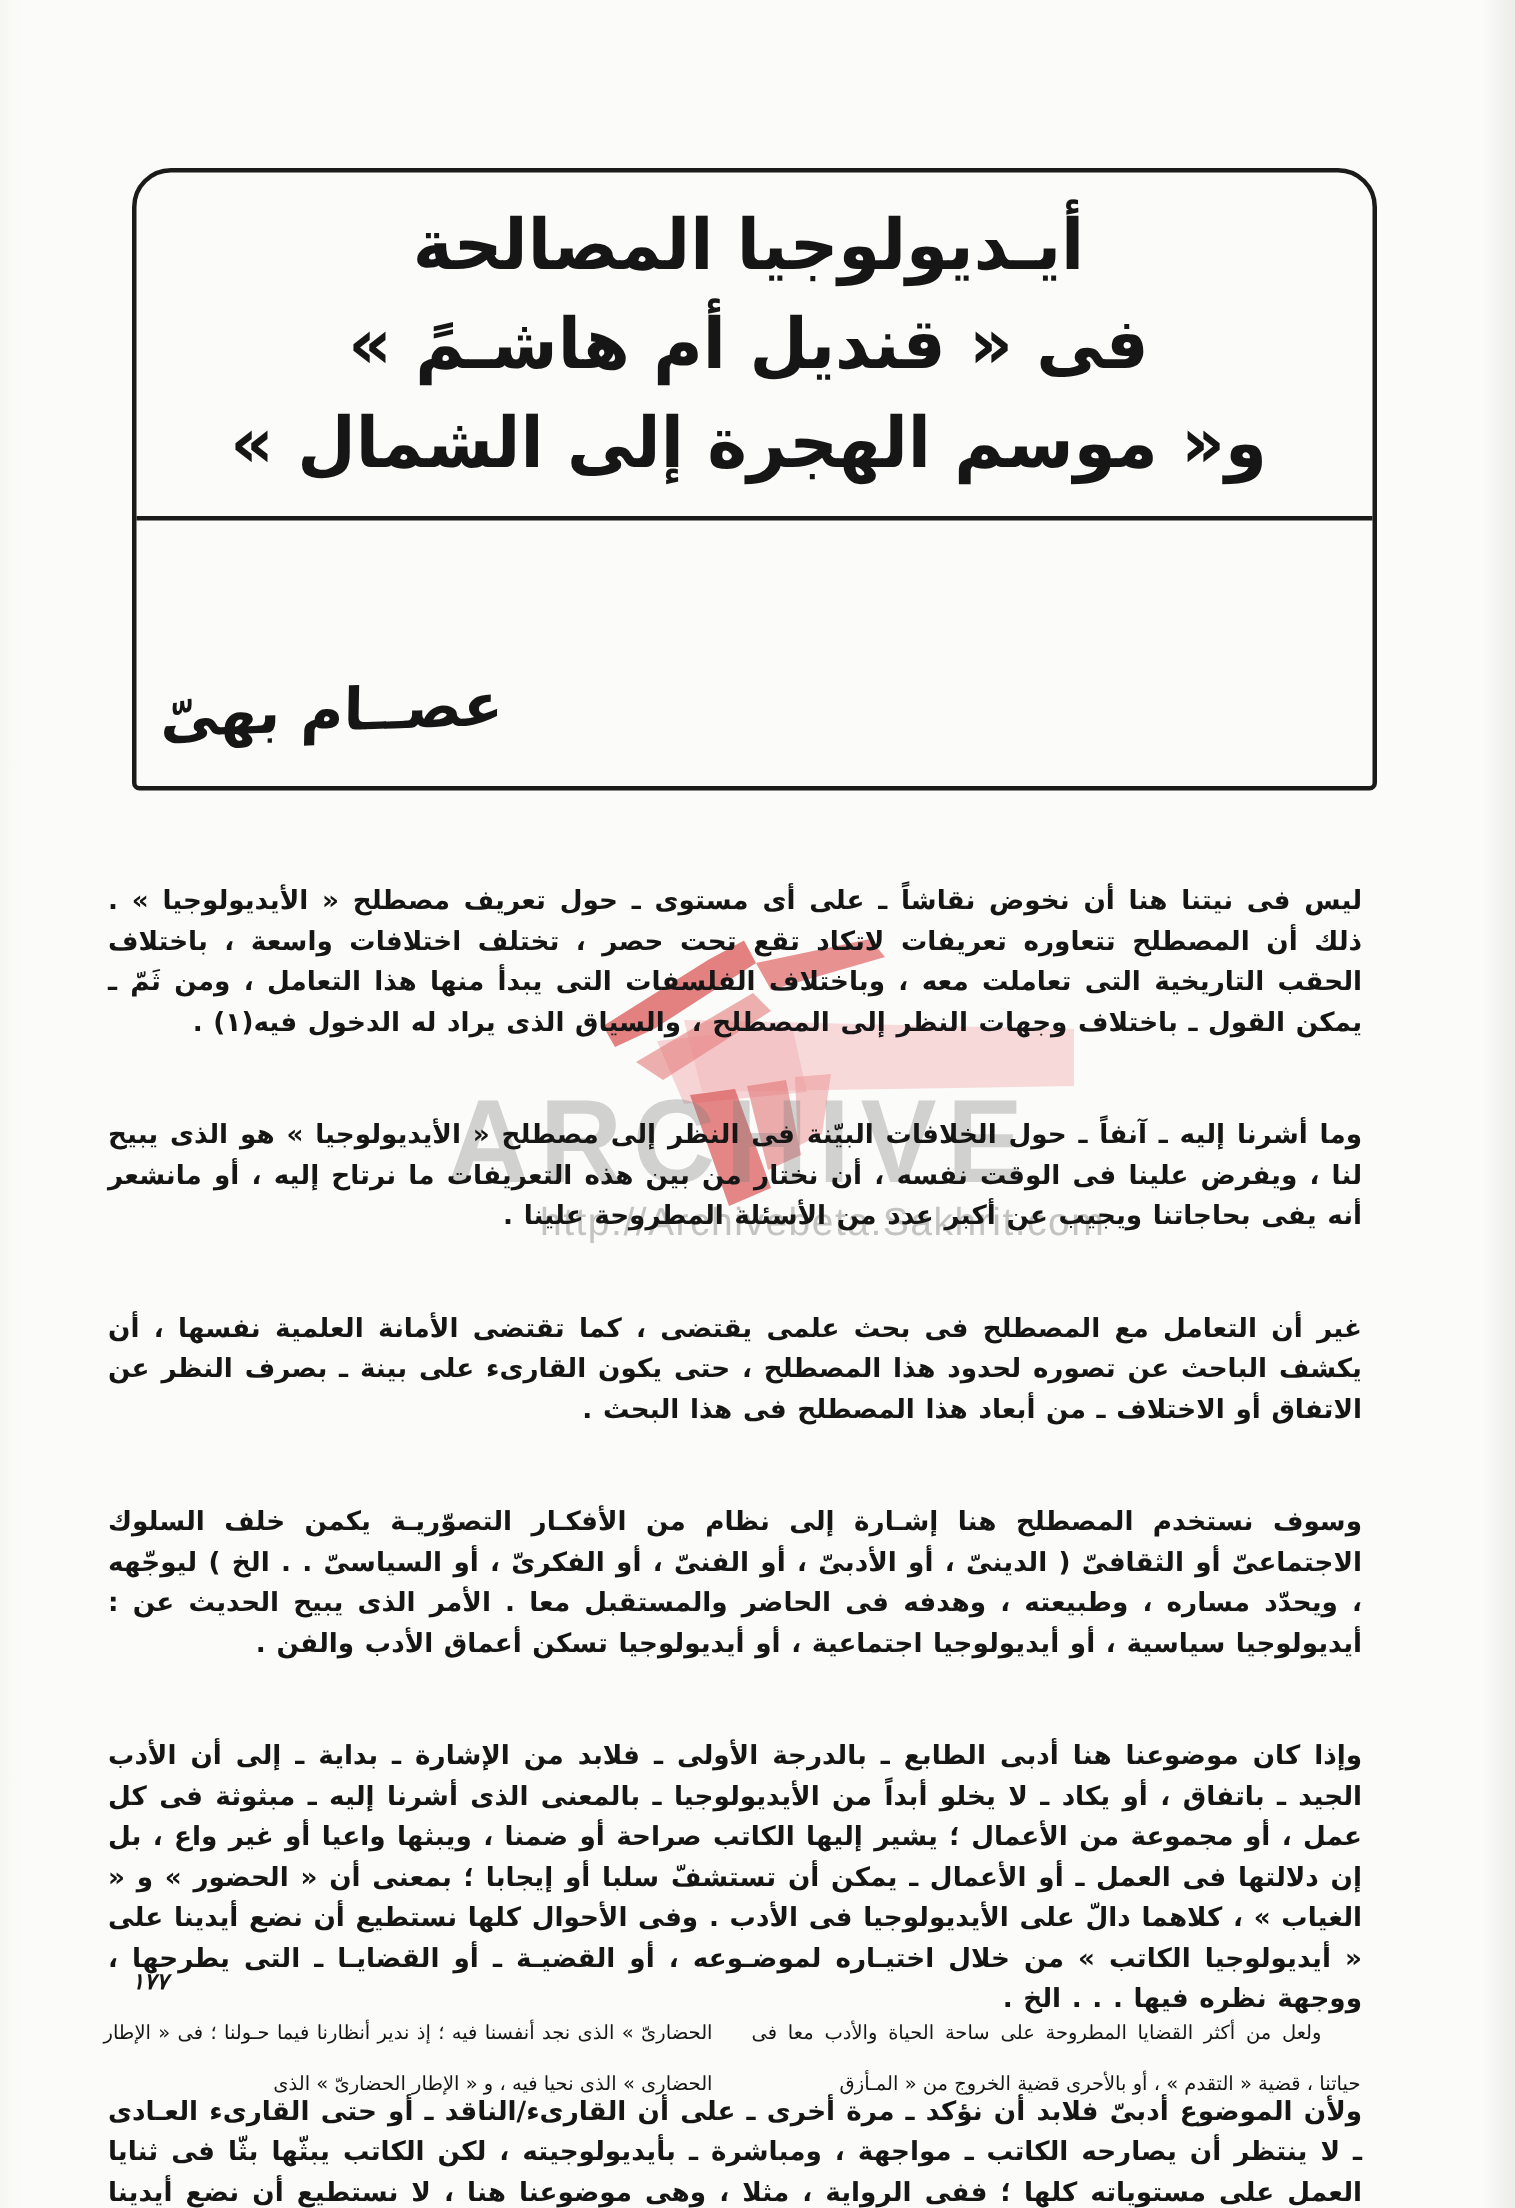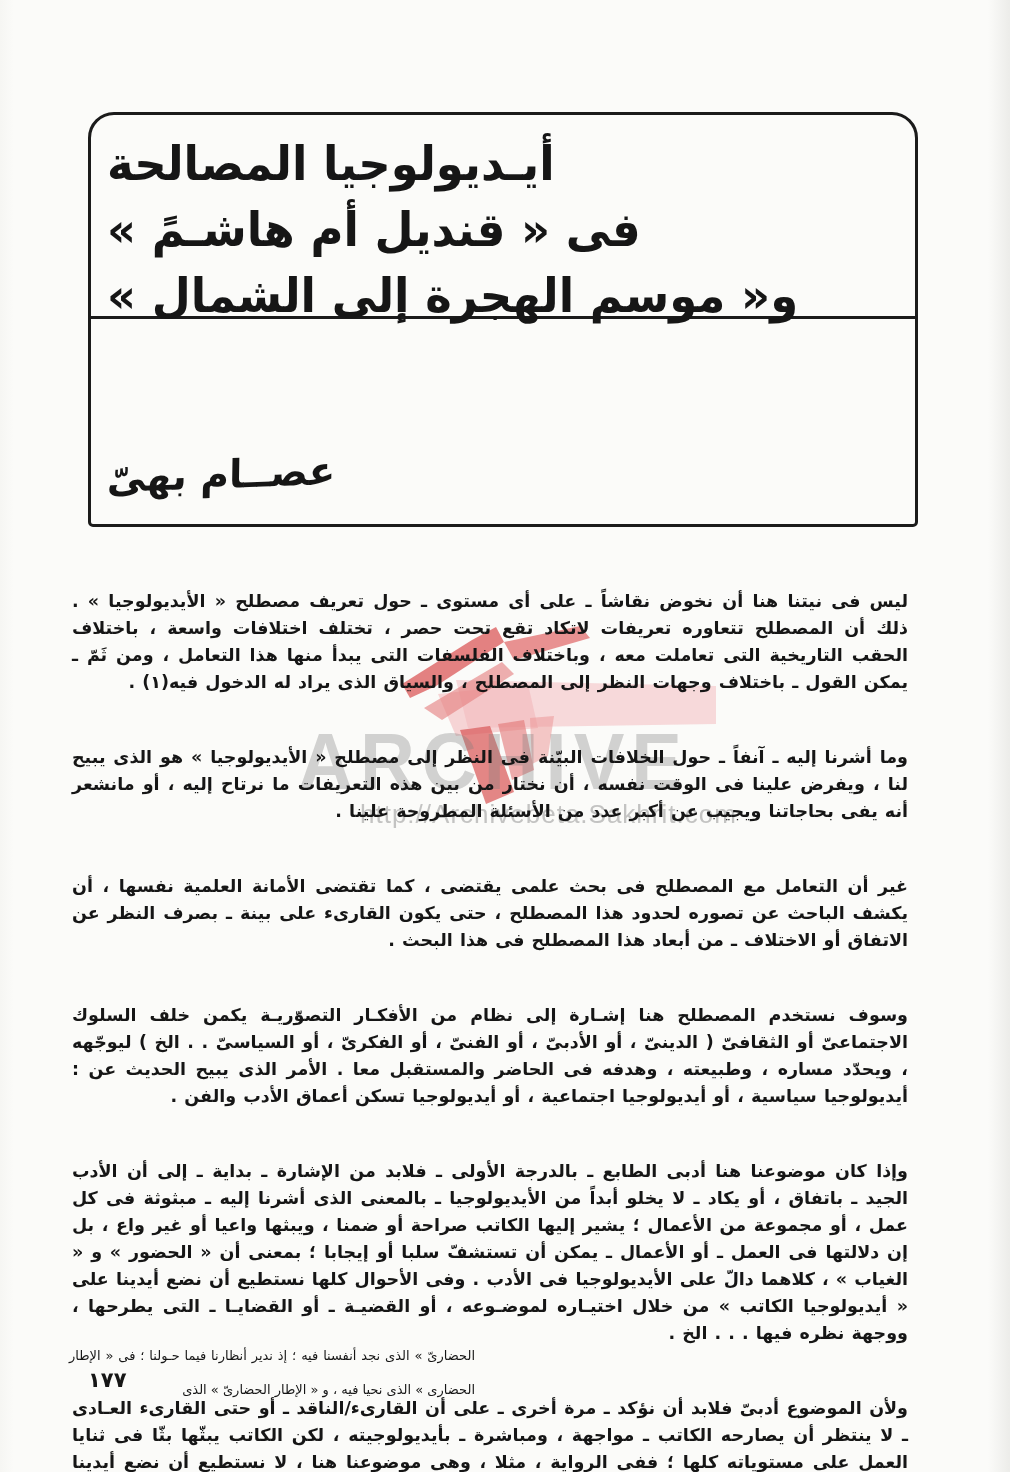--- a/index.html
+++ b/index.html
@@ -37,23 +37,23 @@
   .text-layer { position: absolute; inset: 0; z-index: 2; }
 
   
   .title-box {
     position: absolute; left: 88px; top: 112px;
     width: 830px; height: 415px;
     border: 3px solid #1b1b1b;
     border-radius: 26px 26px 5px 5px;
   }
   .title-area {
-    position: absolute; left: 0; right: 0; top: 0; height: 204px;
+    position: absolute; left: 0; right: 0; top: 0; height: 232px;
     border-bottom: 3px solid #1b1b1b;
-    direction: rtl; text-align: left;
+    direction: rtl; text-align: center;
     padding: 16px 24px 0 16px;
   }
   .title-line {
     font-size: 45px; font-weight: bold; line-height: 66px;
     letter-spacing: 0px; white-space: nowrap;
     transform: scaleY(1.04);
   }
   .author-area { position: absolute; left: 0; right: 0; top: 215px; bottom: 0; }
   .signature {
     position: absolute; left: 16px; top: 122px;
@@ -80,22 +80,22 @@
   .col {
     position: absolute; top: 1339px; width: 406px;
     direction: rtl; text-align: justify;
     font-size: 13px; line-height: 34px; font-weight: normal;
   }
   .col-right { left: 501px; }
   .col-right .indent { display: inline-block; width: 26px; }
   .col-left { left: 69px; }
 
   .page-number {
-    position: absolute; left: 88px; top: 1368px;
-    font-size: 21px; font-weight: bold; letter-spacing: 2px;
+    position: absolute; left: 88px; top: 1312px;
+    font-size: 15px; font-weight: bold; letter-spacing: 2px; font-style: italic;
   }
 </style>
 </head>
 <body>
 
 <div class="page">
 
   <div class="watermark-layer">
     <svg class="wm-logo" width="322" height="186" viewBox="0 0 322 186">
 
@@ -130,20 +130,23 @@
 
     <div class="body-text">
       <p>ليس فى نيتنا هنا أن نخوض نقاشاً ـ على أى مستوى ـ حول تعريف مصطلح « الأيديولوجيا » . ذلك أن المصطلح تتعاوره تعريفات لاتكاد تقع تحت حصر ، تختلف اختلافات واسعة ، باختلاف الحقب التاريخية التى تعاملت معه ، وباختلاف الفلسفات التى يبدأ منها هذا التعامل ، ومن ثَمّ ـ يمكن القول ـ باختلاف وجهات النظر إلى المصطلح ، والسياق الذى يراد له الدخول فيه(١) .</p>
       <p>وما أشرنا إليه ـ آنفاً ـ حول الخلافات البيّنة فى النظر إلى مصطلح « الأيديولوجيا » هو الذى يبيح لنا ، ويفرض علينا فى الوقت نفسه ، أن نختار من بين هذه التعريفات ما نرتاح إليه ، أو مانشعر أنه يفى بحاجاتنا ويجيب عن أكبر عدد من الأسئلة المطروحة علينا .</p>
       <p>غير أن التعامل مع المصطلح فى بحث علمى يقتضى ، كما تقتضى الأمانة العلمية نفسها ، أن يكشف الباحث عن تصوره لحدود هذا المصطلح ، حتى يكون القارىء على بينة ـ بصرف النظر عن الاتفاق أو الاختلاف ـ من أبعاد هذا المصطلح فى هذا البحث .</p>
       <p>وسوف نستخدم المصطلح هنا إشـارة إلى نظام من الأفكـار التصوّريـة يكمن خلف السلوك الاجتماعىّ أو الثقافىّ ( الدينىّ ، أو الأدبىّ ، أو الفنىّ ، أو الفكرىّ ، أو السياسىّ . . الخ ) ليوجّهه ، ويحدّد مساره ، وطبيعته ، وهدفه فى الحاضر والمستقبل معا . الأمر الذى يبيح الحديث عن : أيديولوجيا سياسية ، أو أيديولوجيا اجتماعية ، أو أيديولوجيا تسكن أعماق الأدب والفن .</p>
       <p>وإذا كان موضوعنا هنا أدبى الطابع ـ بالدرجة الأولى ـ فلابد من الإشارة ـ بداية ـ إلى أن الأدب الجيد ـ باتفاق ، أو يكاد ـ لا يخلو أبداً من الأيديولوجيا ـ بالمعنى الذى أشرنا إليه ـ مبثوثة فى كل عمل ، أو مجموعة من الأعمال ؛ يشير إليها الكاتب صراحة أو ضمنا ، ويبثها واعيا أو غير واع ، بل إن دلالتها فى العمل ـ أو الأعمال ـ يمكن أن تستشفّ سلبا أو إيجابا ؛ بمعنى أن « الحضور » و « الغياب » ، كلاهما دالّ على الأيديولوجيا فى الأدب . وفى الأحوال كلها نستطيع أن نضع أيدينا على « أيديولوجيا الكاتب » من خلال اختيـاره لموضـوعه ، أو القضيـة ـ أو القضايـا ـ التى يطرحها ، ووجهة نظره فيها . . . الخ .</p>
       <p>ولأن الموضوع أدبىّ فلابد أن نؤكد ـ مرة أخرى ـ على أن القارىء/الناقد ـ أو حتى القارىء العـادى ـ لا ينتظر أن يصارحه الكاتب ـ مواجهة ، ومباشرة ـ بأيديولوجيته ، لكن الكاتب يبثّها بثّا فى ثنايا العمل على مستوياته كلها ؛ ففى الرواية ، مثلا ، وهى موضوعنا هنا ، لا نستطيع أن نضع أيدينا على أيديـولوجيـا الكاتب إلّا بتحليـل للحدث ، وللشخصيات ، وعلاقاتها ، وأفكارها . . الخ ، لننتهى إلى « دلالة هذا العالم » الذى يعيش فى الرواية ، وإلى دلالة « الصراع الأيديولوجى » فى هذا العالم .</p>
     </div>
 
+    <div class="col col-right">
+      <span class="indent"></span><span>ولعل من أكثر القضايا المطروحة على ساحة الحياة والأدب معا فى حياتنا ، قضية « التقدم » ، أو بالأحرى قضية الخروج من « المـأزق</span>
+    </div>
     <div class="col col-left">
       <span>الحضارىّ » الذى نجد أنفسنا فيه ؛ إذ ندير أنظارنا فيما حـولنا ؛ فى « الإطار الحضارى » الذى نحيا فيه ، و « الإطار الحضارىّ » الذى</span>
     </div>
 
     <div class="page-number">١٧٧</div>
   </div>
 
 </div>
 
 </body></html>

